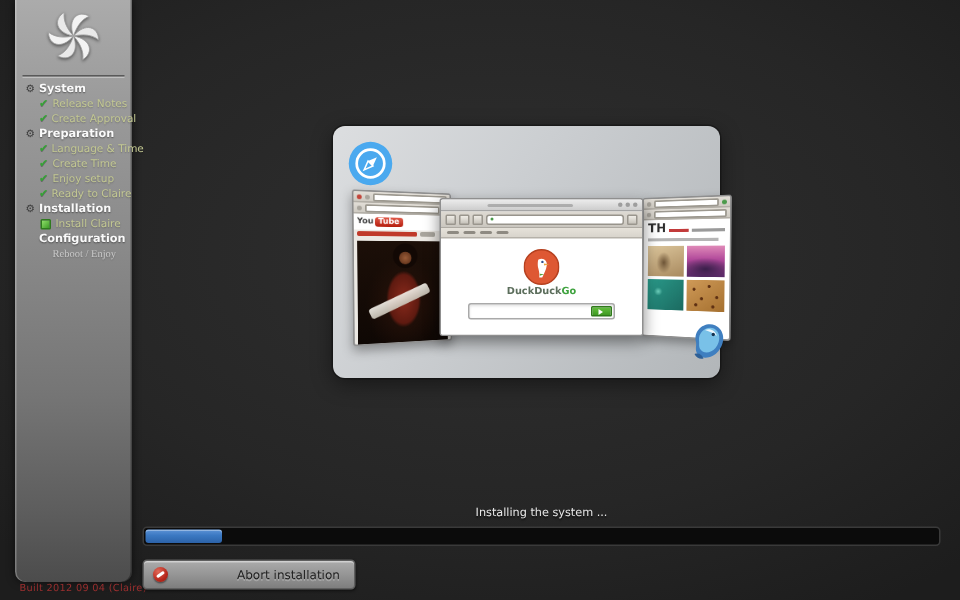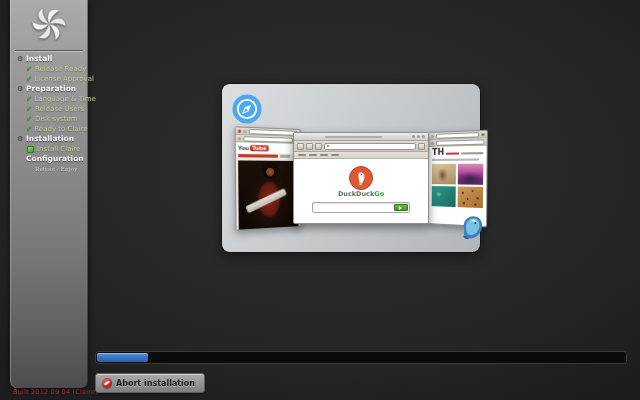--- a/index.html
+++ b/index.html
@@ -130,21 +130,21 @@
   .abort-btn{position:absolute;left:95px;top:373px;height:20px;display:flex;align-items:center;gap:4px;
     padding:0 9px 0 6px;border-radius:3px;cursor:pointer;
     background:linear-gradient(180deg,#ababab 0%,#939393 55%,#7e7e7e 100%);
     border:1px solid #5f5f5f;box-shadow:inset 0 1px 0 rgba(255,255,255,.45), 0 1px 2px rgba(0,0,0,.5);
     font-family:inherit;}
   .abort-btn .stop{width:10px;height:10px;border-radius:50%;position:relative;flex:0 0 auto;
     background:radial-gradient(circle at 35% 30%, #e06a5a 0%, #b8281c 60%, #8e1a10 100%);
     box-shadow:0 1px 1px rgba(0,0,0,.4);}
   .abort-btn .stop:after{content:"";position:absolute;left:2px;top:4px;width:6px;height:2px;background:#fff;
     transform:rotate(-35deg);border-radius:1px;}
-  .abort-btn .lbl{font-size:8px;font-weight:bold;color:#1d1d1d;text-shadow:0 1px 0 rgba(255,255,255,.25);}
+  .abort-btn .lbl{font-size:8px;font-weight:normal;color:#1d1d1d;text-shadow:0 1px 0 rgba(255,255,255,.25);margin-left:42px;}
 </style>
 </head>
 <body>
 
 <div class="screen">
 
   <aside class="sidebar">
     <div class="logo-wrap">
       <svg width="38" height="38" viewBox="0 0 36 36">
         <g>
@@ -157,46 +157,46 @@
             <path d="M18 18 C 14 7, 21 1.5, 28 5.5 C 23 7.5, 20 12, 18 18 Z" fill="#e9e9e9" stroke="#9d9d9d" stroke-width="0.5" transform="rotate(300 18 18)"></path>
           </g>
         </g>
       </svg>
     </div>
     <div class="sidebar-sep"></div>
 
     <ul class="steps">
       <li class="hdr">
         <span class="gear">⚙</span>
-        <span>Install</span>
-      </li>
-      <li class="itm done">
-        <span class="chk">✔</span>
-        <span>Release Ready</span>
-      </li>
-      <li class="itm done">
-        <span class="chk">✔</span>
-        <span>License Approval</span>
+        <span>System</span>
+      </li>
+      <li class="itm done">
+        <span class="chk">✔</span>
+        <span>Release Notes</span>
+      </li>
+      <li class="itm done">
+        <span class="chk">✔</span>
+        <span>Create Approval</span>
       </li>
 
       <li class="hdr">
         <span class="gear">⚙</span>
         <span>Preparation</span>
       </li>
       <li class="itm done">
         <span class="chk">✔</span>
         <span>Language &amp; Time</span>
       </li>
       <li class="itm done">
         <span class="chk">✔</span>
-        <span>Release Users</span>
-      </li>
-      <li class="itm done">
-        <span class="chk">✔</span>
-        <span>Disk system</span>
+        <span>Create Time</span>
+      </li>
+      <li class="itm done">
+        <span class="chk">✔</span>
+        <span>Enjoy setup</span>
       </li>
       <li class="itm done">
         <span class="chk">✔</span>
         <span>Ready to Claire</span>
       </li>
 
       <li class="hdr">
         <span class="gear">⚙</span>
         <span>Installation</span>
       </li>
@@ -324,20 +324,21 @@
       <svg width="27" height="30" viewBox="0 0 27 30">
         <path d="M6 16 C 4 8, 12 2, 19 5 C 25 8, 26 16, 21 22 C 17 27, 10 28, 7 24 C 5 21, 6.5 19, 6 16 Z" fill="#3f7fc0"></path>
         <path d="M8 15 C 7.5 9.5, 13 5, 18 7 C 22 9, 23 15, 19 20 C 16 23.5, 11 24, 9 21 C 7.6 19, 8.3 17.5, 8 15 Z" fill="#79c1e8"></path>
         <path d="M12 8 C 15 6.5, 19 8, 20 12 C 18 10, 15 9, 12 8 Z" fill="#ffffff" opacity="0.85"></path>
         <path d="M5 24 C 8 23, 10 24.5, 11 27 C 8.5 27.5, 6 26.5, 5 24 Z" fill="#2d5f96"></path>
         <circle cx="17.5" cy="11" r="1.1" fill="#16324f"></circle>
       </svg>
     </div>
   </div>
 
+  <div class="status-message">Installing the system ...</div>
 
   <div class="progress">
     <div class="fill" style="width: calc(10% - 2px);"></div>
   </div>
 
   <button class="abort-btn">
     <span class="stop"></span>
     <span class="lbl">Abort installation</span>
   </button>
 

